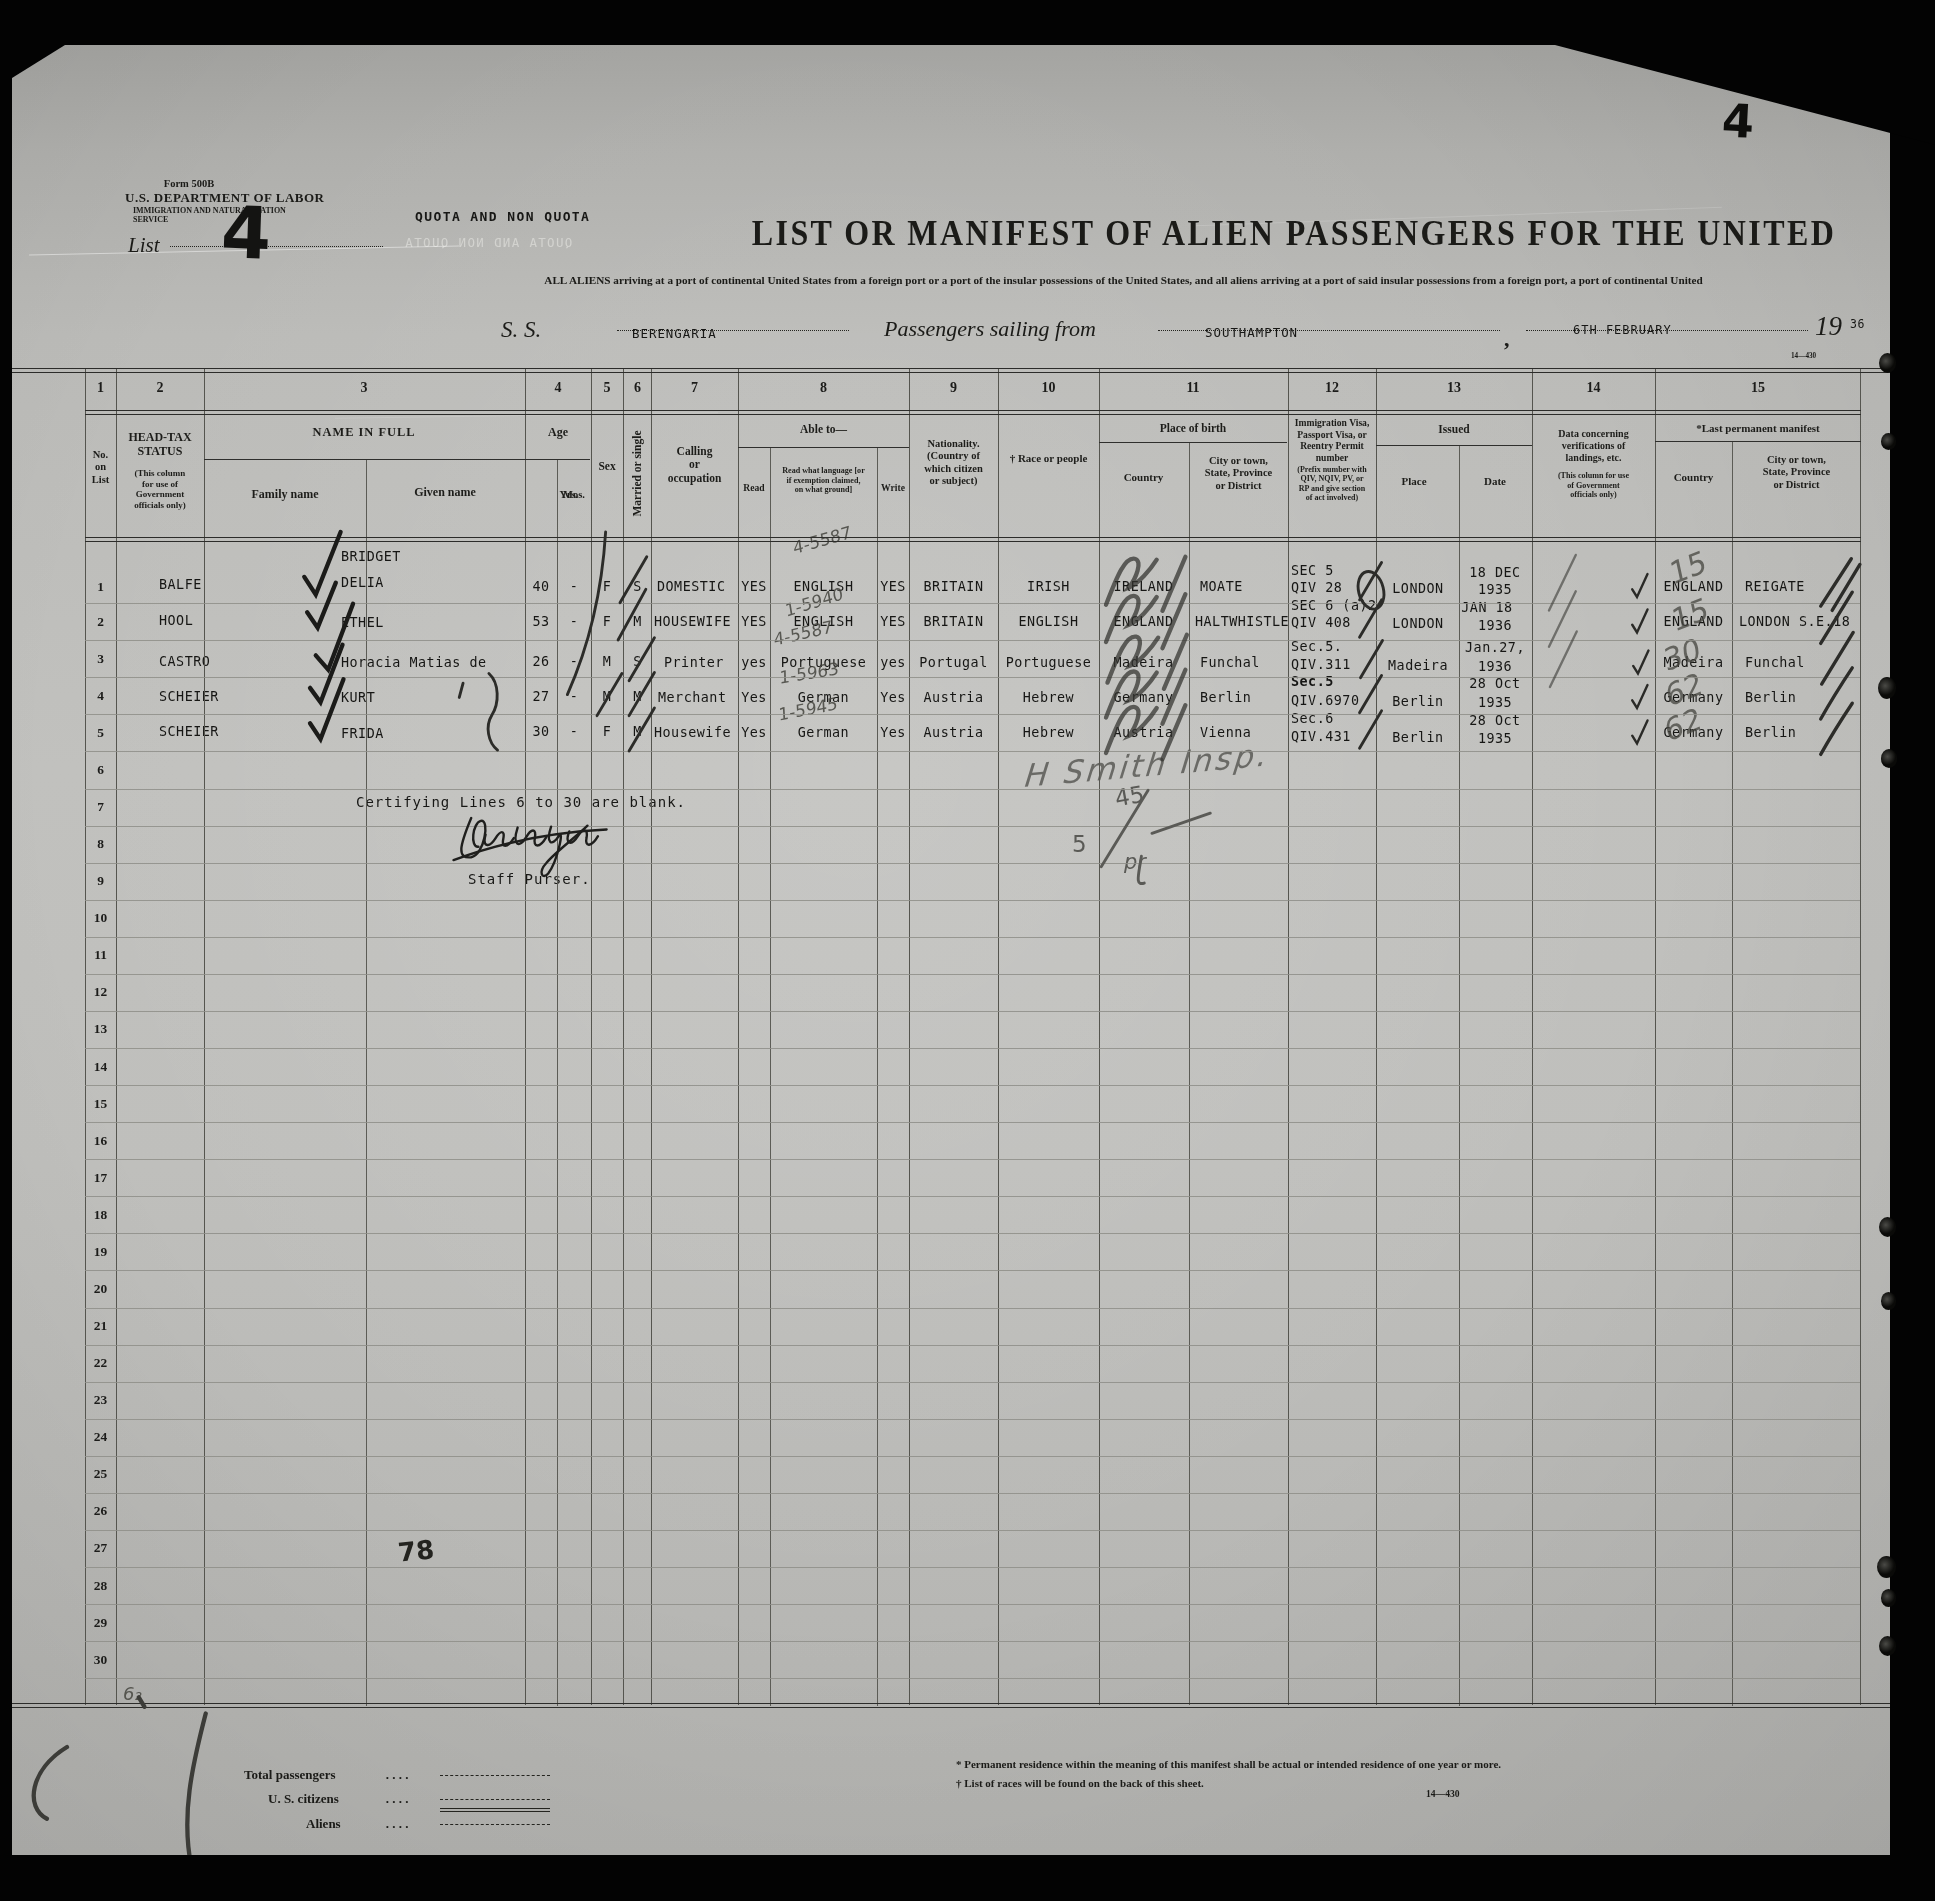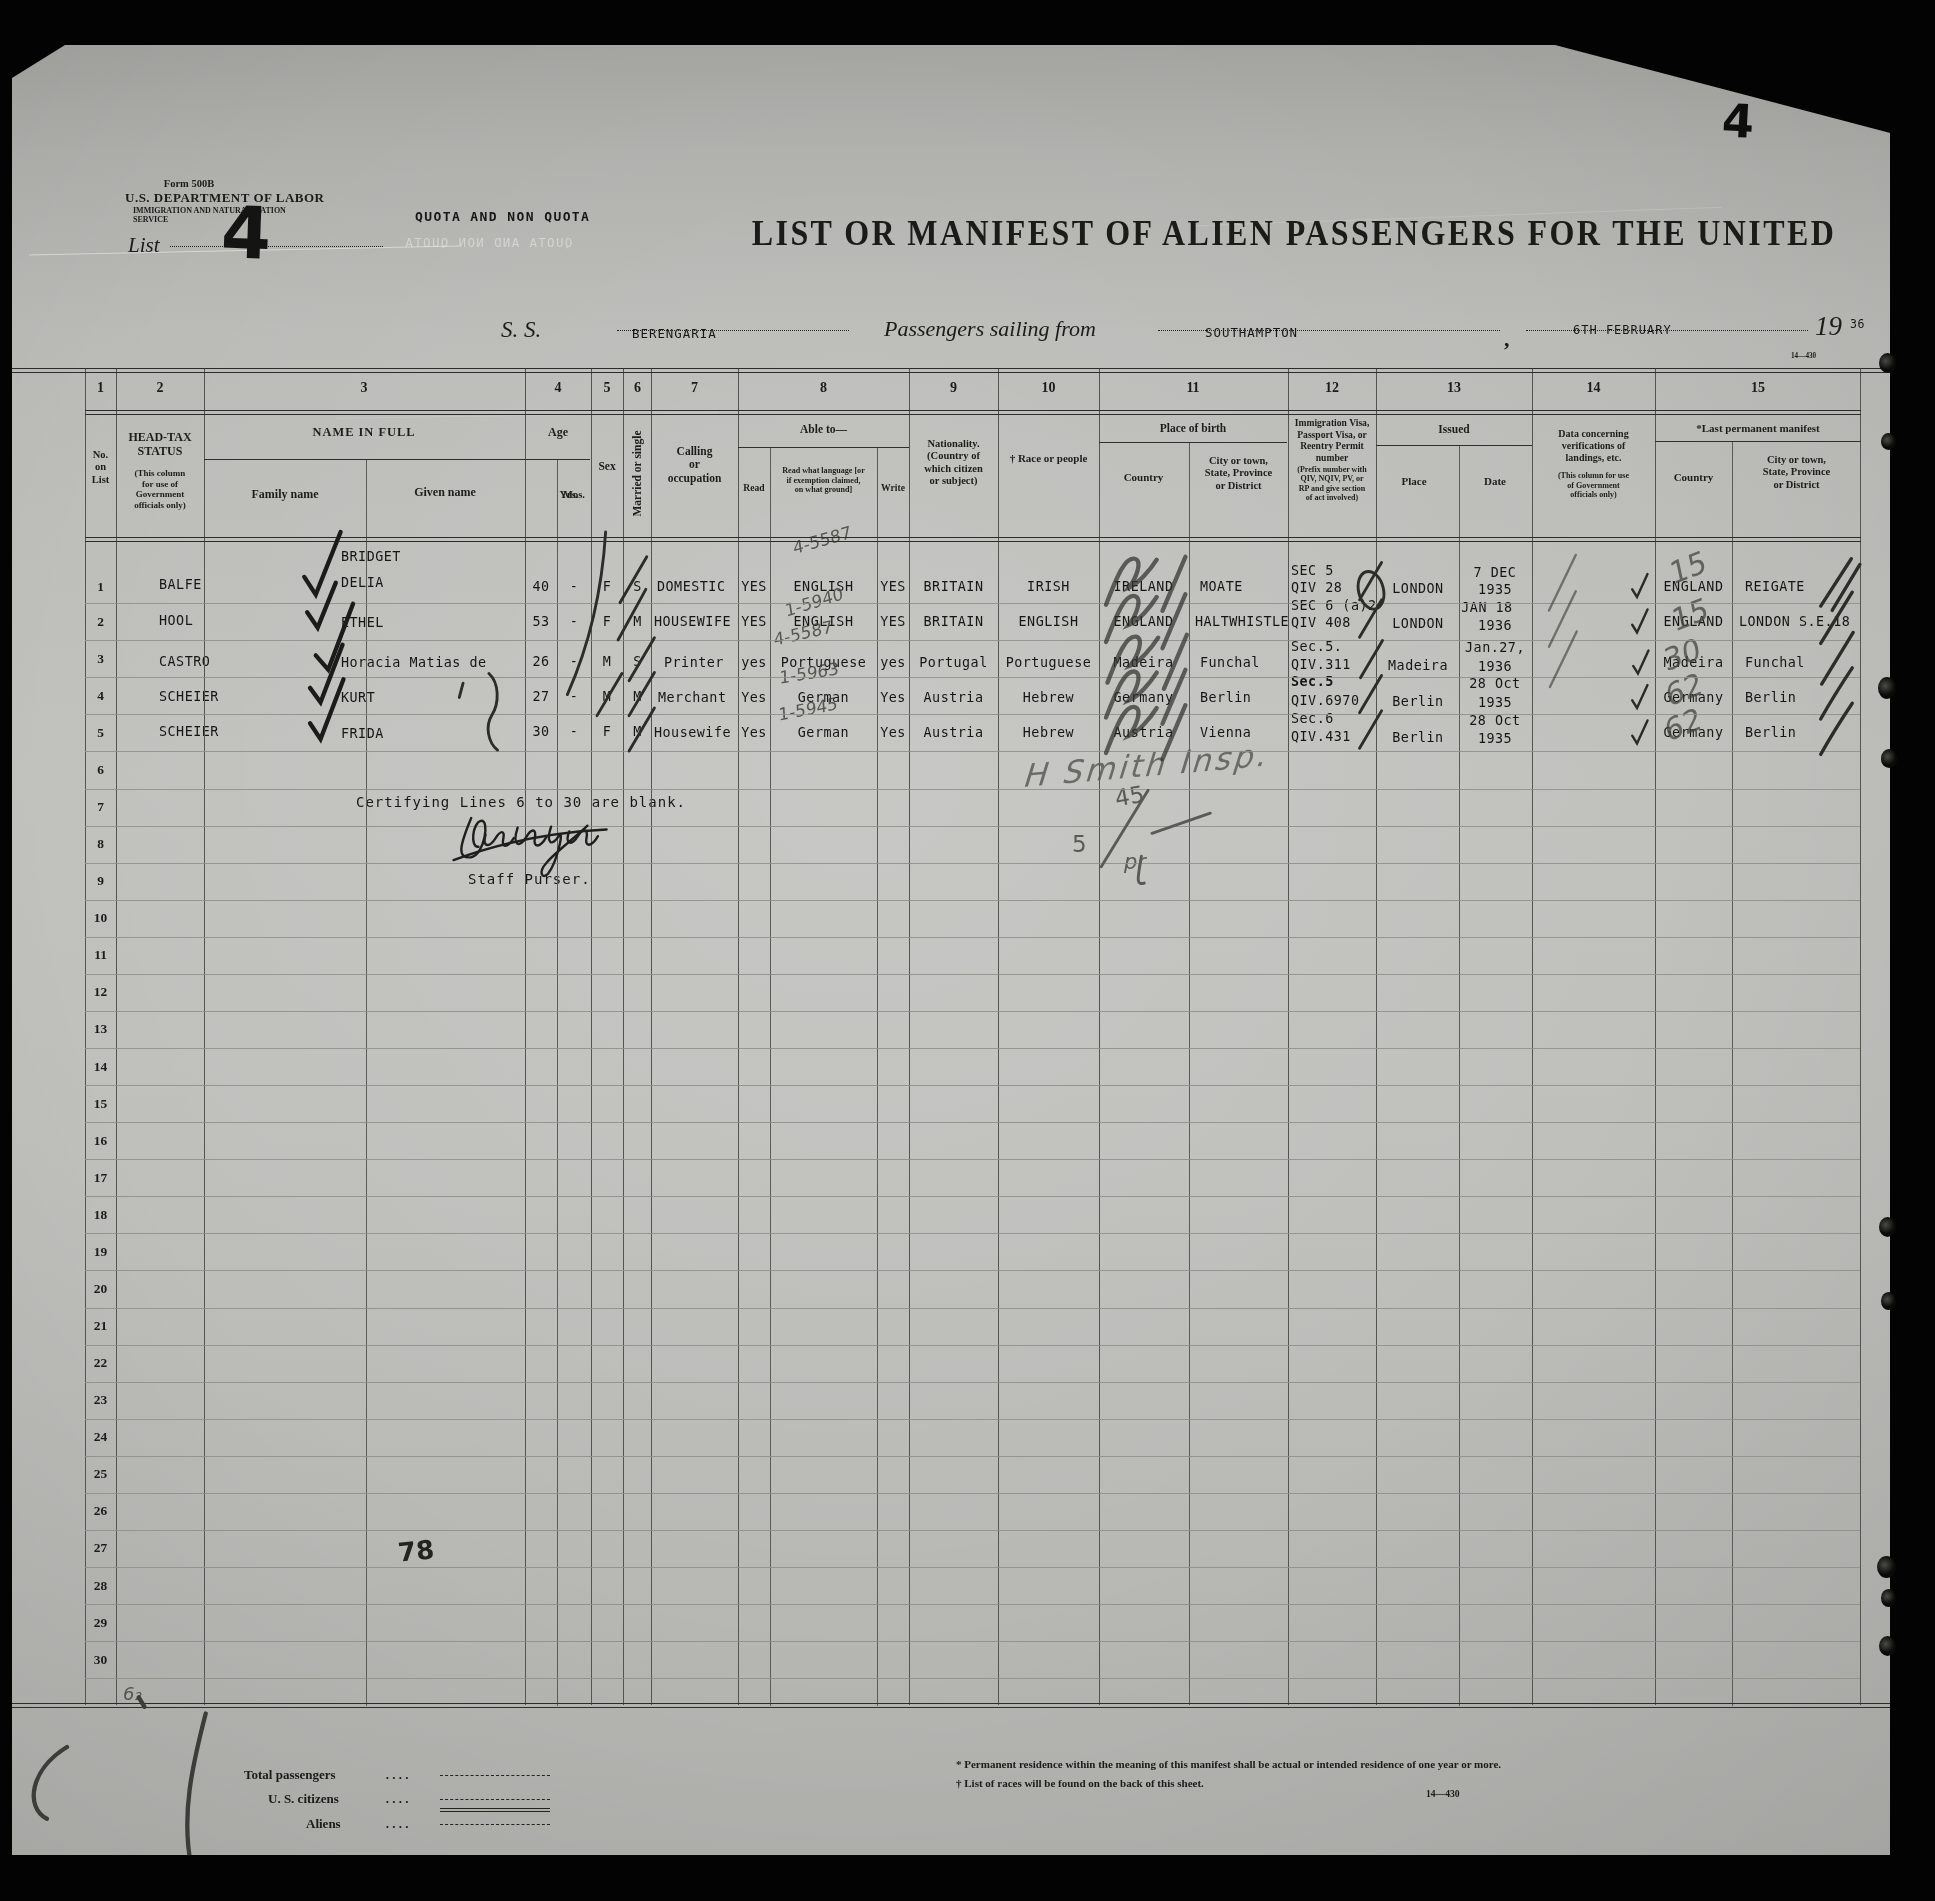--- a/index.html
+++ b/index.html
@@ -52,20 +52,21 @@
   <div class="abs serifb" style="left:125px;top:190px;width:201px;font-size:13px;letter-spacing:0.5px;">U.S. DEPARTMENT OF LABOR</div>
   <div class="abs serifb" style="left:133px;top:206px;width:182px;font-size:8px;">IMMIGRATION AND NATURALIZATION SERVICE</div>
   <div class="abs ital" style="left:128px;top:233px;font-size:21px;">List</div>
   <div class="dotted" style="left:170px;top:246px;width:213px;"></div>
   <div class="abs" style="left:221px;top:191px;font-family:'DejaVu Sans',sans-serif;font-weight:bold;font-size:72px;color:#141412;transform:rotate(2deg);">4</div>
 
   <div class="abs mono" style="left:415px;top:209px;font-size:13px;letter-spacing:1.4px;font-weight:bold;">QUOTA AND NON QUOTA</div>
   <div class="abs mono" style="left:404px;top:235px;font-size:12.4px;letter-spacing:1.4px;color:rgba(250,250,246,.42);transform:scaleX(-1);filter:blur(0.7px);">QUOTA AND NON QUOTA</div>
 
   <div class="abs serifb ctr" style="left:744px;top:214px;width:1100px;font-size:32px;letter-spacing:2.4px;transform:scaleY(1.15);">LIST OR MANIFEST OF ALIEN PASSENGERS FOR THE UNITED</div>
+  <div class="abs serifb ctr" style="left:395px;top:274px;width:1457px;font-size:11.2px;">ALL ALIENS arriving at a port of continental United States from a foreign port or a port of the insular possessions of the United States, and all aliens arriving at a port of said insular possessions from a foreign port, a port of continental United</div>
 
   <div class="abs ital" style="left:501px;top:317px;font-size:23px;">S. S.</div>
   <div class="abs mono" style="left:632px;top:326px;font-size:12.4px;letter-spacing:1px;">BERENGARIA</div>
   <div class="dotted" style="left:617px;top:330px;width:232px;"></div>
   <div class="abs ital" style="left:884px;top:316px;font-size:22px;">Passengers sailing from</div>
   <div class="abs mono" style="left:1205px;top:325px;font-size:12.4px;letter-spacing:1px;">SOUTHAMPTON</div>
   <div class="dotted" style="left:1158px;top:330px;width:342px;"></div>
   <div class="abs serifb" style="left:1504px;top:326px;font-size:22px;">,</div>
   <div class="abs mono" style="left:1573px;top:323px;font-size:12px;letter-spacing:1px;">6TH FEBRUARY</div>
   <div class="dotted" style="left:1526px;top:330px;width:282px;"></div>
@@ -162,21 +163,21 @@
     <span class="t c" style="left:738px;top:579px;width:32px;">YES</span>
     <span class="t c" style="left:770px;top:579px;width:107px;">ENGLISH</span>
     <span class="t c" style="left:877px;top:579px;width:32px;">YES</span>
     <span class="t c" style="left:909px;top:579px;width:89px;">BRITAIN</span>
     <span class="t c" style="left:998px;top:579px;width:101px;">IRISH</span>
     <span class="t c" style="left:1099px;top:579px;width:89px;">IRELAND</span>
     <span class="t" style="left:1200px;top:579px;">MOATE</span>
     <span class="t" style="left:1291px;top:563px;">SEC 5</span>
     <span class="t" style="left:1291px;top:580px;">QIV 28</span>
     <span class="t c" style="left:1376px;top:581px;width:84px;">LONDON</span>
-    <span class="t c" style="left:1459px;top:565px;width:72px;">7 DEC</span>
+    <span class="t c" style="left:1459px;top:565px;width:72px;">18 DEC</span>
     <span class="t c" style="left:1459px;top:582px;width:72px;">1935</span>
     <span class="t c" style="left:1655px;top:579px;width:77px;">ENGLAND</span>
     <span class="t" style="left:1745px;top:579px;">REIGATE</span>
   </div>
 
   <div>
     <span class="t" style="left:159px;top:613px;">HOOL</span>
     <span class="t" style="left:341px;top:615px;">ETHEL</span>
     <span class="t c" style="left:525px;top:614px;width:32px;">53</span>
     <span class="t c" style="left:557px;top:614px;width:34px;">-</span>

